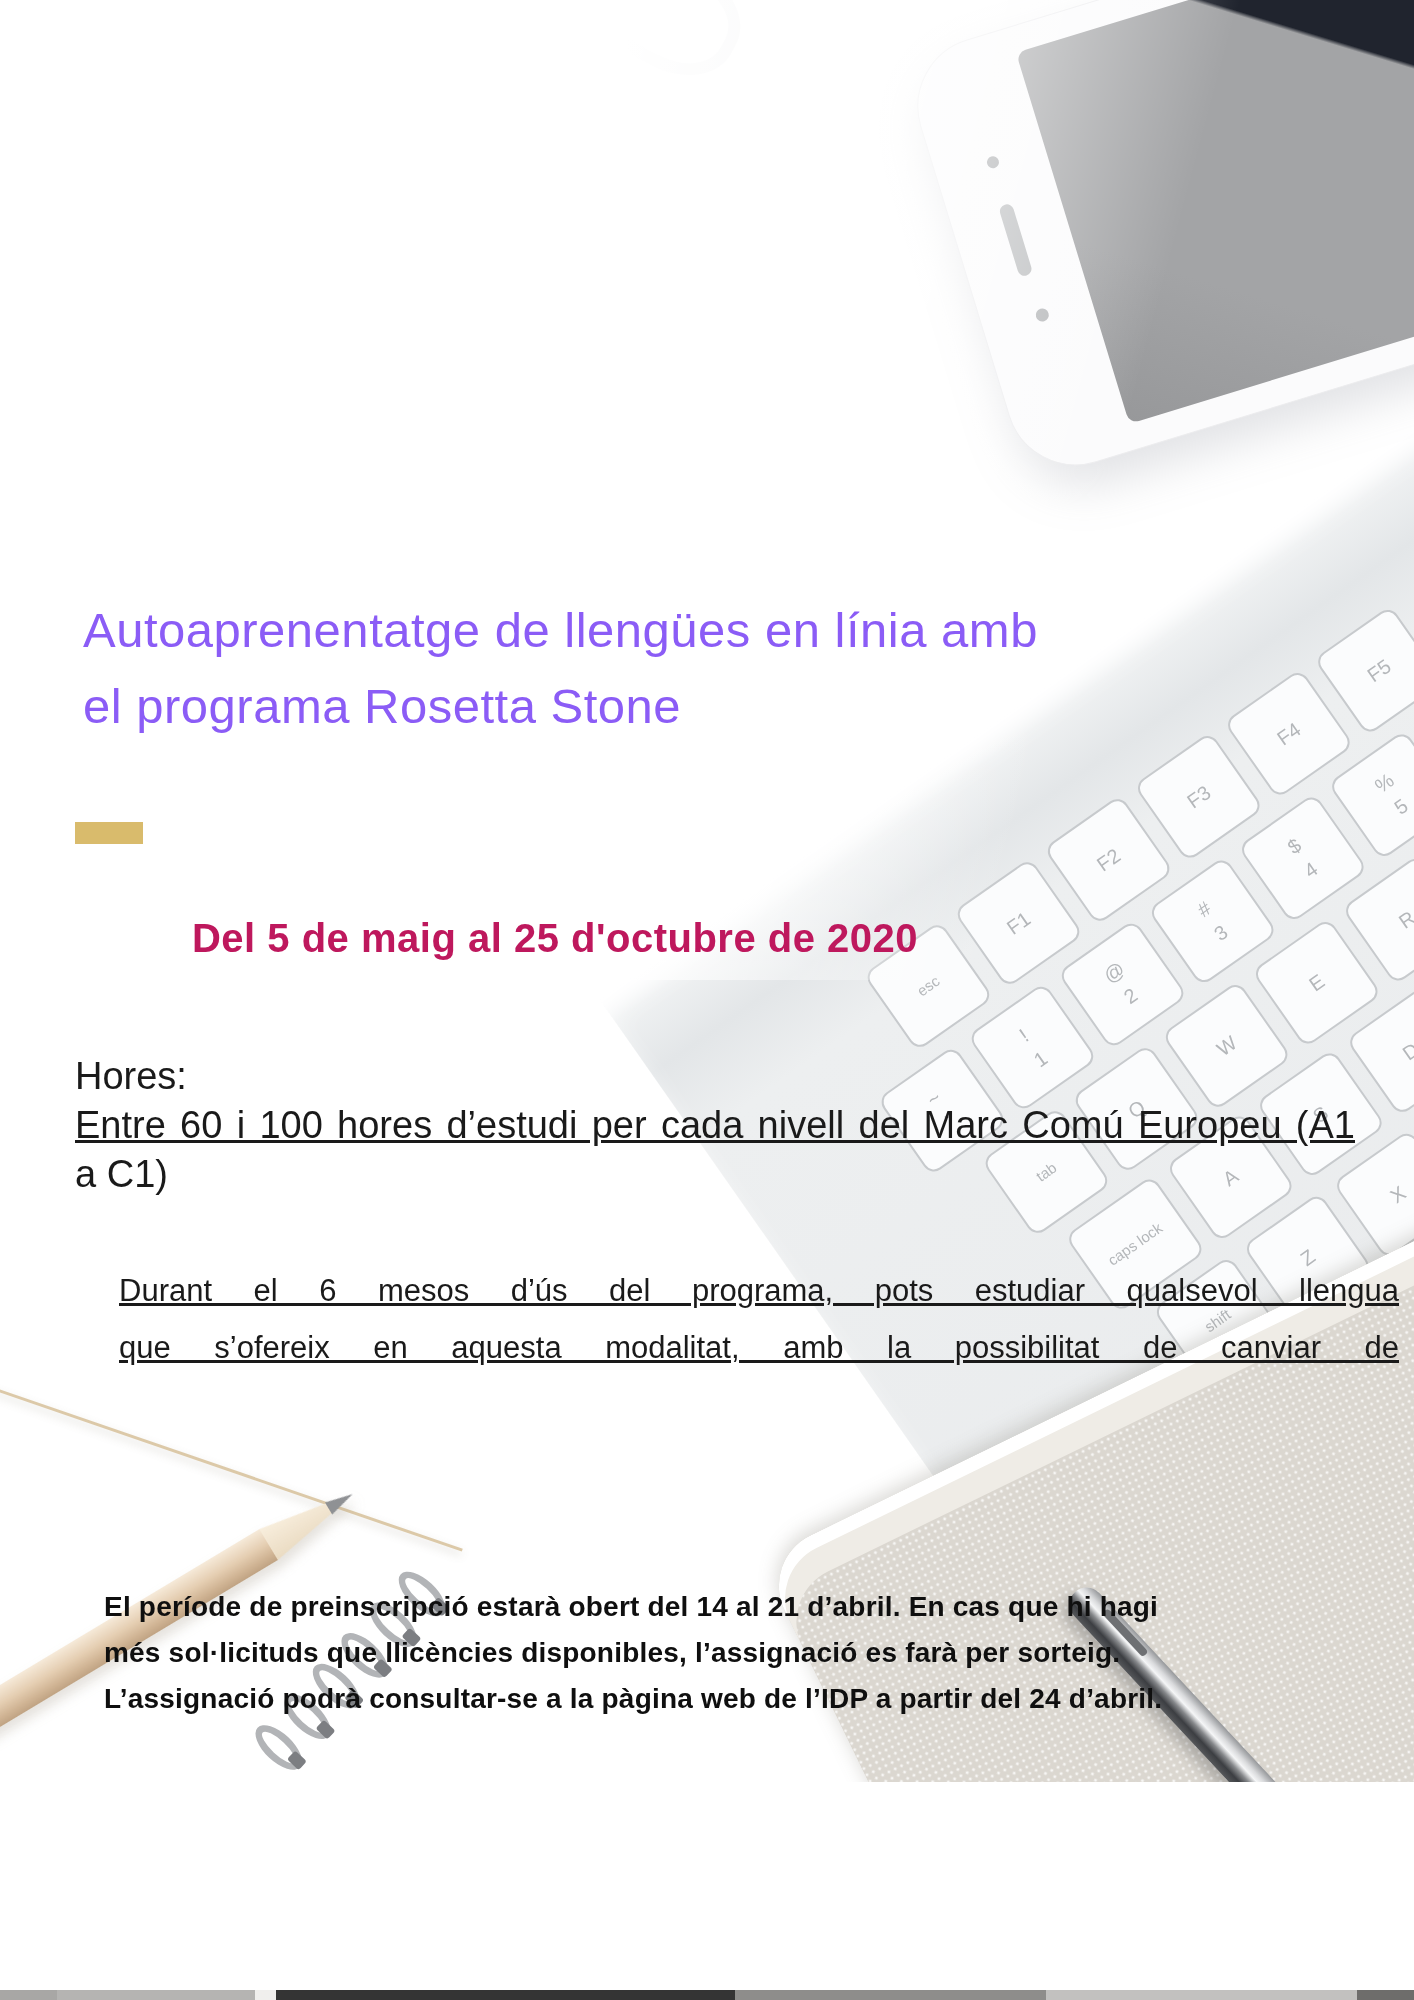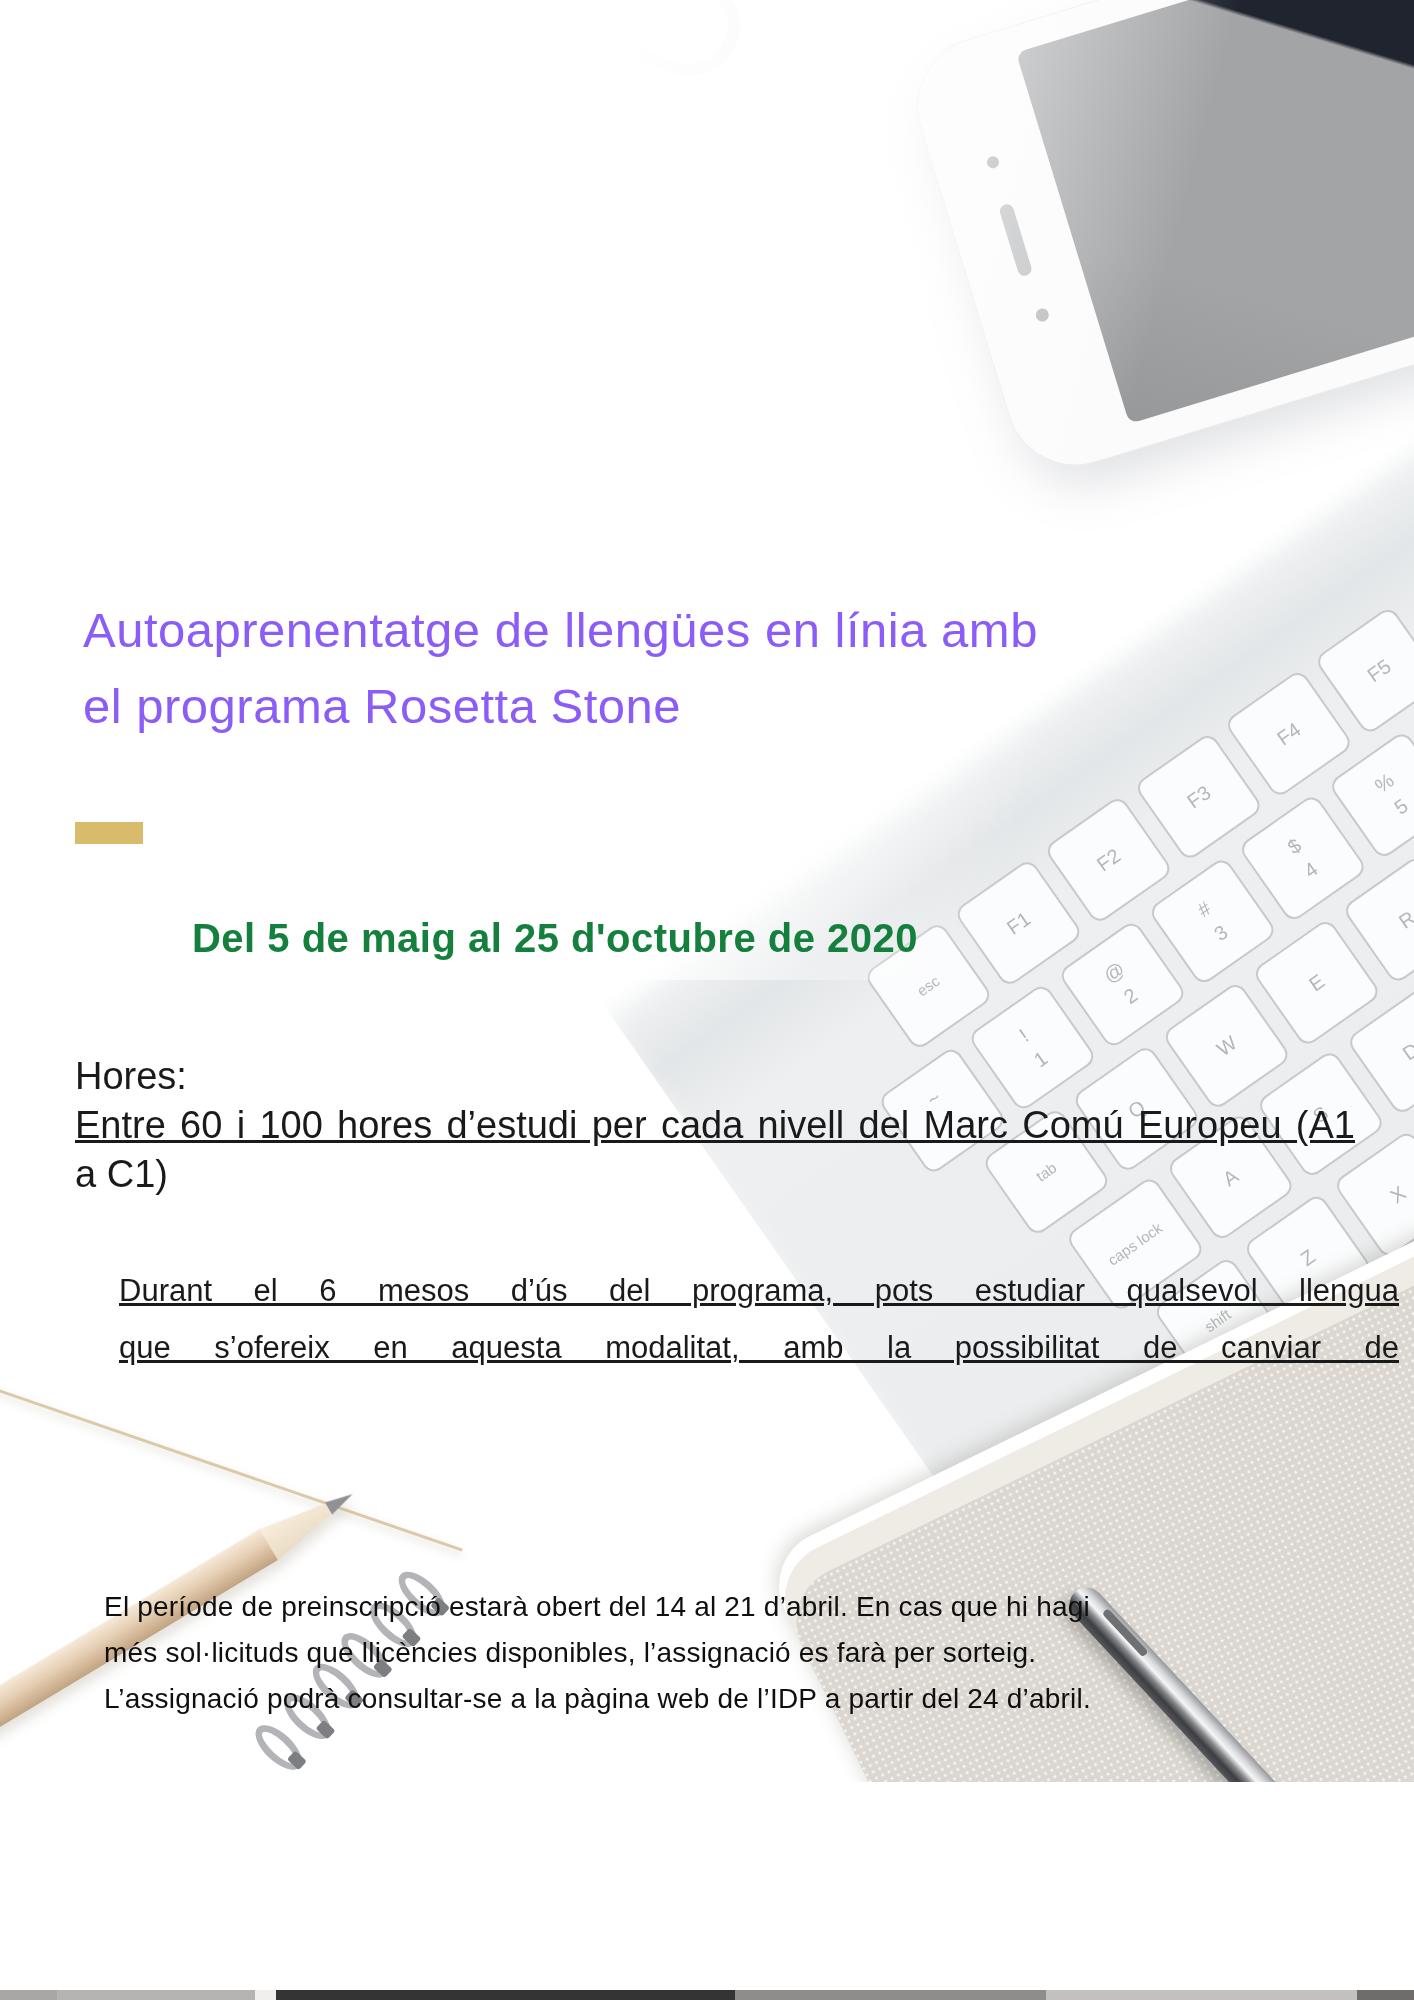--- a/index.html
+++ b/index.html
@@ -78,26 +78,26 @@
         background:linear-gradient(to right,#a8a7a5 0 4%,#b5b4b2 4% 18%,#f0efed 18% 19.5%,
                    #343434 19.5% 52%,#8e8d8b 52% 74%,#c2c1bf 74% 96%,#6e6d6b 96% 100%);}
 
   
   .title{position:absolute;left:75px;top:112px;margin:0;z-index:2;
          font-size:96px;font-weight:700;line-height:98px;color:#D2B164;letter-spacing:0px;}
   .subtitle{position:absolute;left:83px;top:592px;z-index:2;
          font-size:49px;font-weight:300;line-height:76px;color:#8b5cf6;letter-spacing:0.5px;}
   .gold-bar{position:absolute;left:75px;top:822px;width:68px;height:22px;background:#D9BB6C;z-index:2;}
   .date{position:absolute;left:75px;top:916px;width:960px;text-align:center;z-index:2;
-         font-size:40px;font-weight:700;color:#15803d;letter-spacing:0.5px;}
+         font-size:40px;font-weight:700;color:#be185d;letter-spacing:0.5px;}
   .para{position:absolute;z-index:2;color:#1a1a1a;}
   .hours{left:75px;top:1052px;width:1280px;font-size:38px;line-height:49px;font-weight:400;}
   .duration{left:75px;top:1262px;width:1280px;font-size:31px;line-height:57px;font-weight:400;margin-left:44px;}
   .fill{text-align:justify;text-align-last:justify;text-decoration:underline;}
-  .registration{left:104px;top:1584px;width:1250px;font-size:28px;line-height:46px;font-weight:400;color:#0f0f0f;letter-spacing:0.2px;}
+  .registration{left:104px;top:1584px;width:1250px;font-size:28px;line-height:46px;font-weight:700;color:#0f0f0f;letter-spacing:0.2px;}
 
   
   .footer{position:absolute;left:0;top:1840px;width:1414px;height:120px;z-index:2;}
 </style>
 </head>
 <body>
 
 <div class="poster">
 
   <div class="photo">

